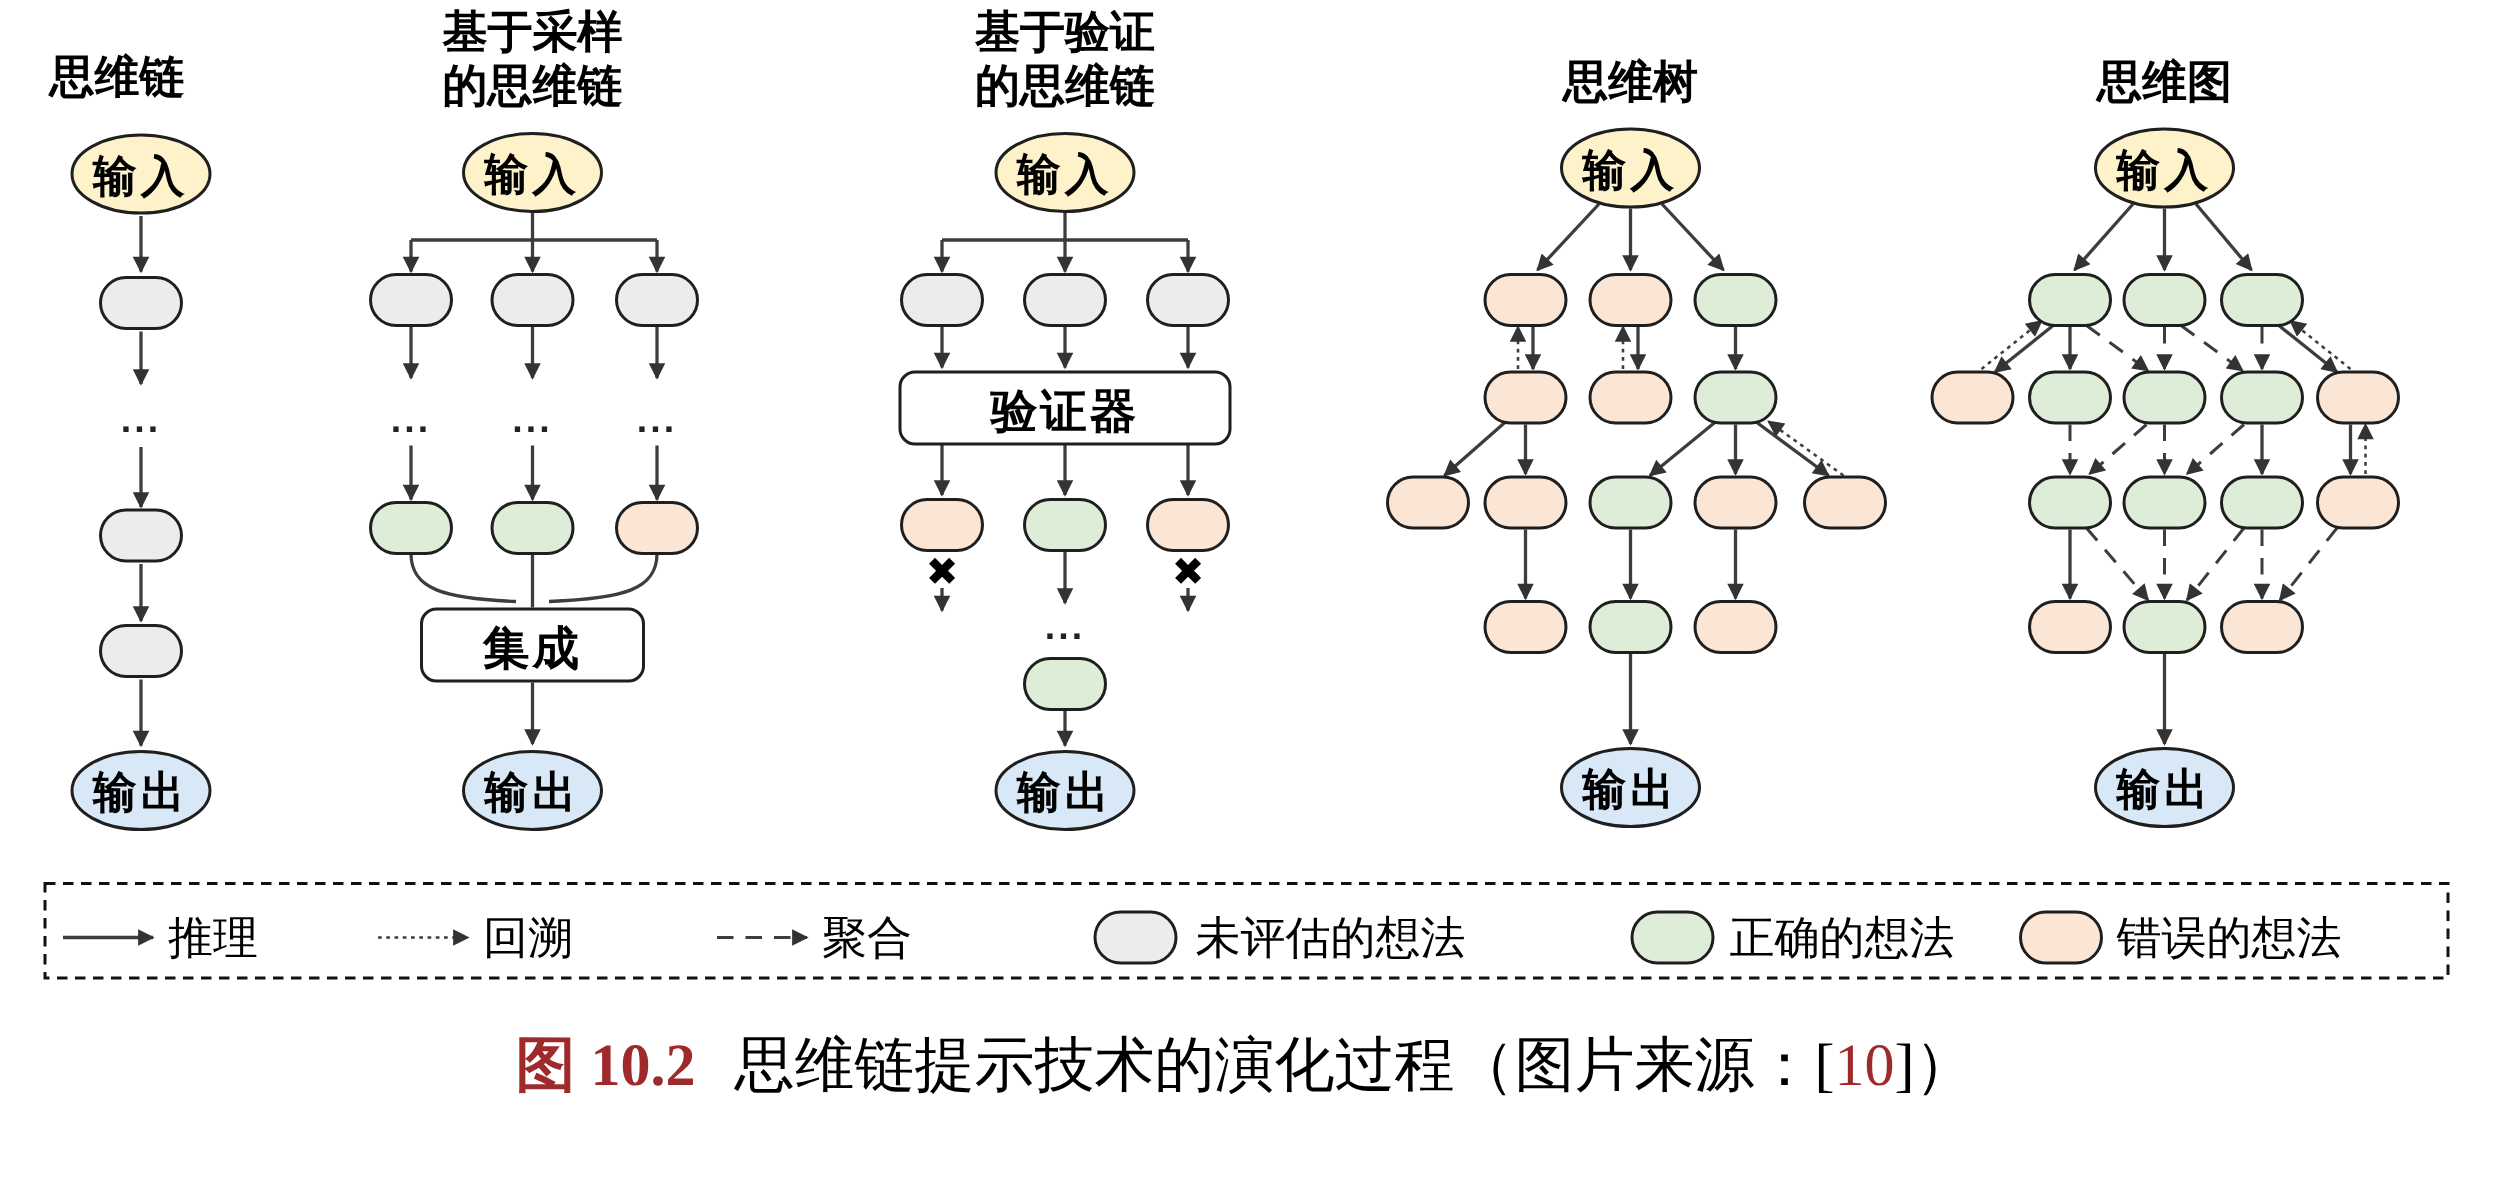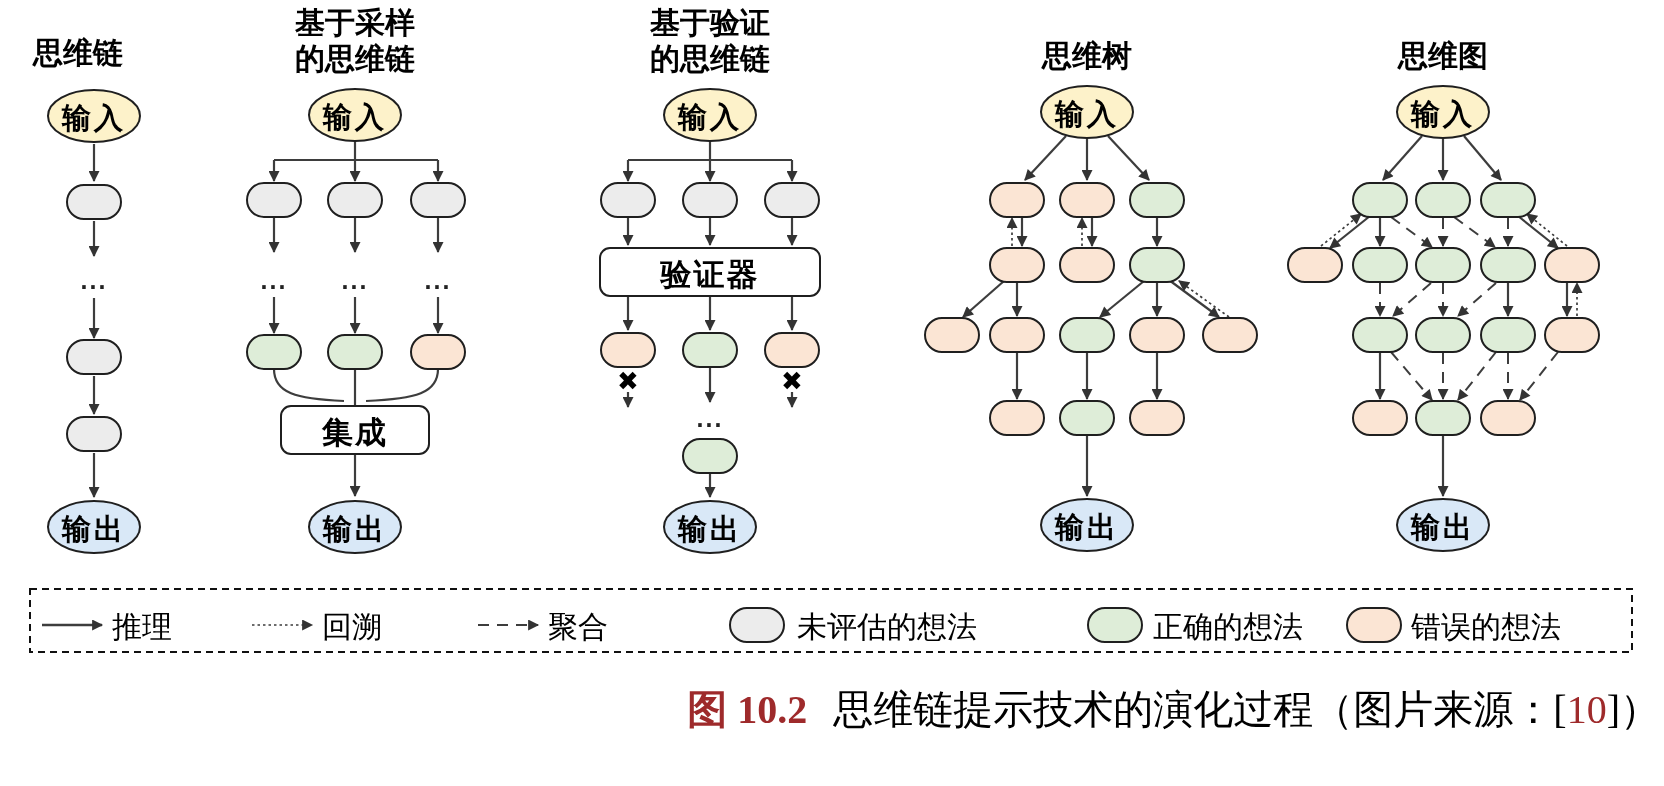--- a/index.html
+++ b/index.html
@@ -5,21 +5,21 @@
   html,body{margin:0;padding:0;background:#ffffff;}
   .stage{width:1664px;height:786px;background:#ffffff;overflow:hidden;
          font-family:"Liberation Sans","DejaVu Sans",sans-serif;}
   svg{display:block;}
   .diagram-title{font-size:30px;font-weight:bold;fill:#000;}
   .node-label{font-size:29px;font-weight:bold;fill:#000;letter-spacing:3px;}
   .box-label{font-size:31px;font-weight:bold;fill:#000;letter-spacing:2px;}
   .dots{font-size:25px;font-weight:bold;fill:#222;letter-spacing:2px;}
   .cross{font-size:26px;font-weight:bold;fill:#000;}
   .legend-label{font-size:30px;fill:#000;}
-  .caption{width:1660px;text-align:right;margin-top:22px;
+  .caption{width:1660px;text-align:center;margin-top:22px;
            font-family:"Liberation Serif","DejaVu Serif",serif;
            font-size:40px;color:#000;}
   .caption .fig-num{font-weight:bold;margin-right:26px;}
 </style>
 </head>
 <body>
 
 <div class="stage">
   <svg id="diagram" width="1664" height="660" viewBox="0 0 1664 660">
     <defs>

